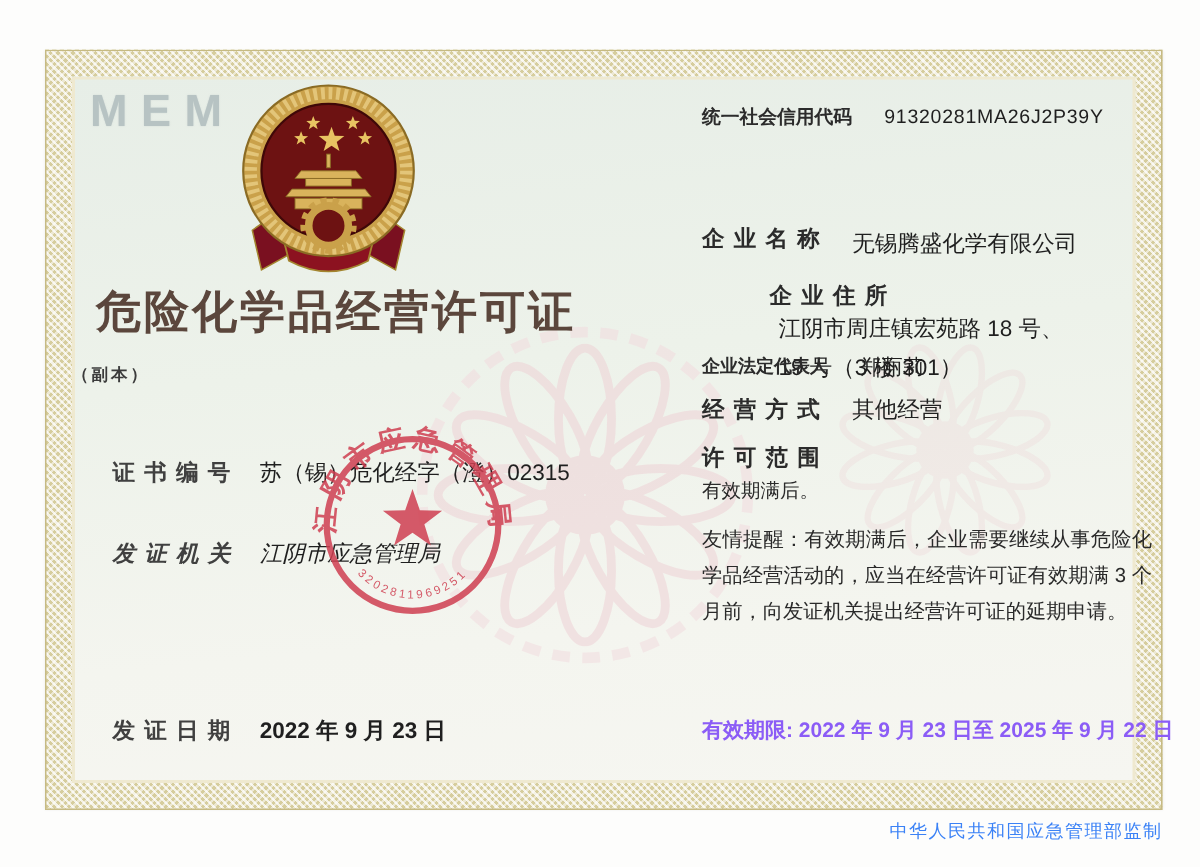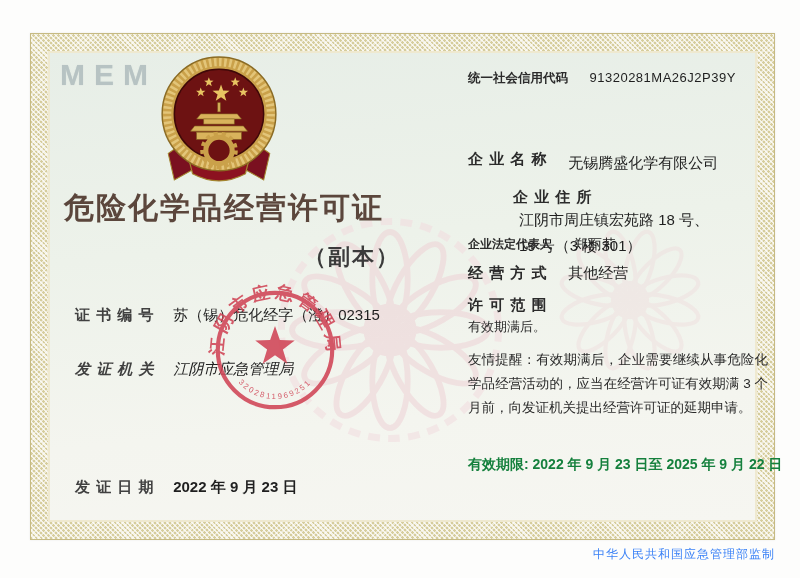--- a/index.html
+++ b/index.html
@@ -31,22 +31,22 @@
     text-shadow:0 0 1px rgba(183,195,195,.6);
   }
   .rosette{position:absolute;pointer-events:none;}
   
   .title{
     position:absolute;left:48px;top:188px;width:352px;text-align:center;
     font-size:30px;font-weight:bold;letter-spacing:2px;color:#5b463c;
     font-family:"Liberation Serif","DejaVu Serif",serif;
   }
   .subtitle{
-    position:absolute;left:48px;top:242px;width:352px;text-align:right;
-    font-size:22px;font-weight:bold;color:#3b3b3b;letter-spacing:2px;
+    position:absolute;left:48px;top:242px;width:352px;text-align:left;
+    font-size:11px;font-weight:bold;color:#3b3b3b;letter-spacing:2px;
   }
   .lrow{position:absolute;left:75px;font-size:15px;white-space:nowrap;}
   .lrow .lab{font-weight:bold;color:#404040;display:inline-block;width:86px;letter-spacing:1px;margin-top:16px;}
   .lrow .val{color:#1f1f1f;margin-left:8px;}
   .row-certno{top:290px;}
   .row-issuer{top:344px;font-style:italic;}
   .row-issuedate{top:462px;}
   .row-issuedate .lab,.row-issuedate .val{font-weight:bold;}
   
   .rrow{position:absolute;left:468px;font-size:15px;}
@@ -62,21 +62,21 @@
   .row-legal .val{line-height:normal;}
   .row-mode{top:264px;}
   .row-mode .val{line-height:normal;}
   .row-scope{top:296px;}
   .scope-note{position:absolute;left:468px;top:318px;font-size:13px;color:#2a2a2a;}
   .reminder{
     position:absolute;left:468px;top:348px;width:300px;
     font-size:13.5px;line-height:24px;color:#2a2a2a;text-align:justify;
   }
   .validity{
-    position:absolute;left:468px;top:456px;font-size:14px;font-weight:bold;color:#15803d;white-space:nowrap;text-align:right;
+    position:absolute;left:468px;top:478px;font-size:14px;font-weight:bold;color:#8b5cf6;white-space:nowrap;text-align:right;
   }
   
   .footer{
     position:absolute;left:430px;top:546px;width:345px;text-align:right;
     font-size:12px;color:#3b82f6;letter-spacing:1px;
   }
   
   .emblem{position:absolute;left:158px;top:56px;}
   .stamp{position:absolute;left:197px;top:272px;opacity:.85;}
 </style>

